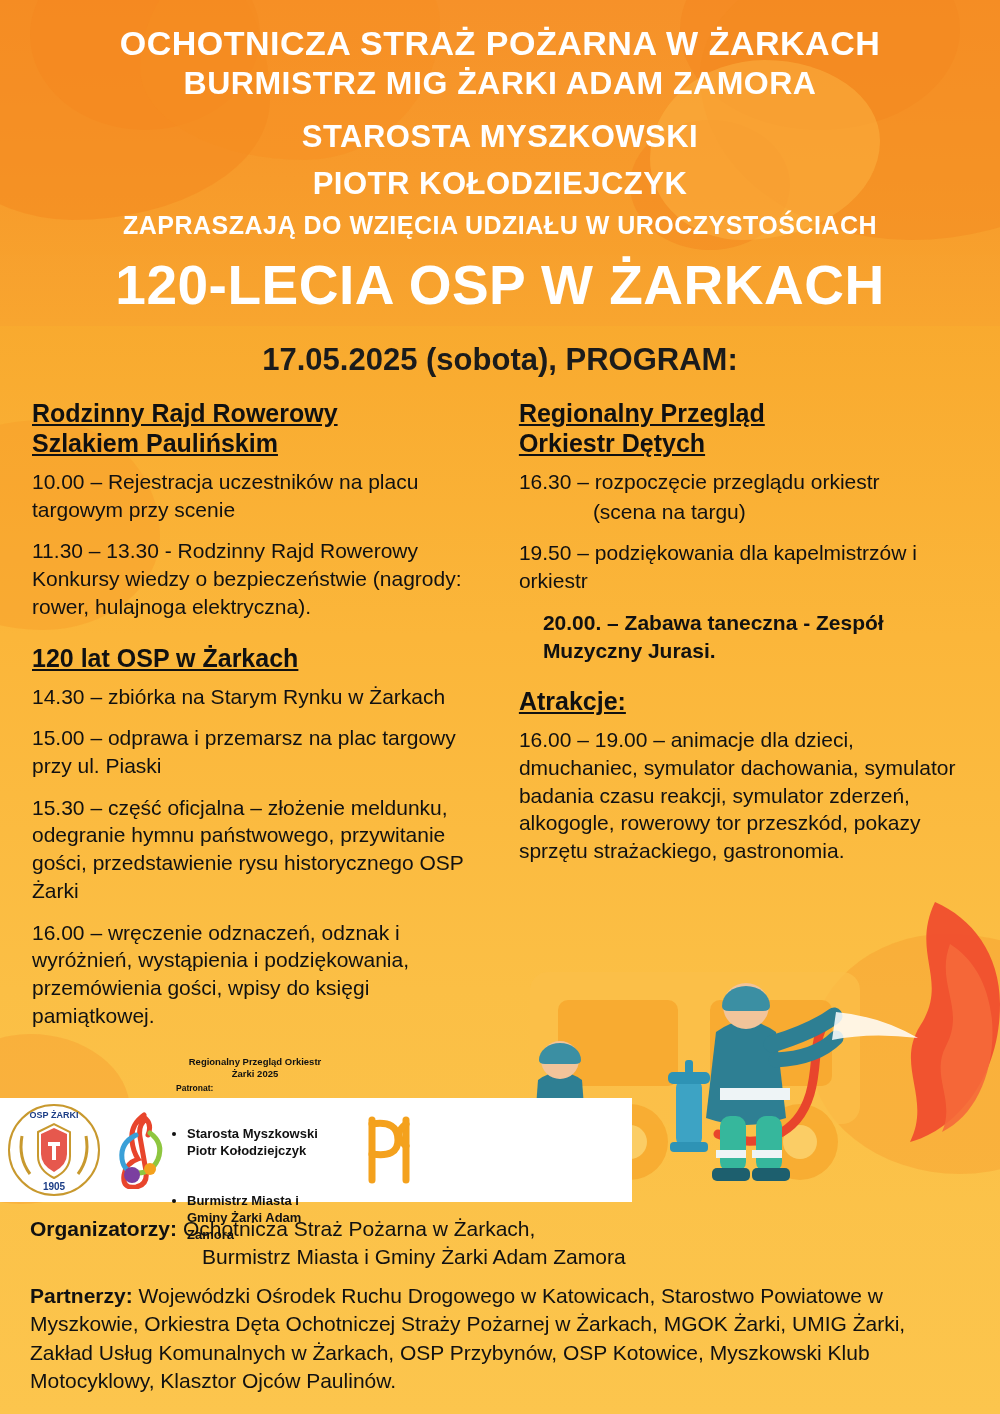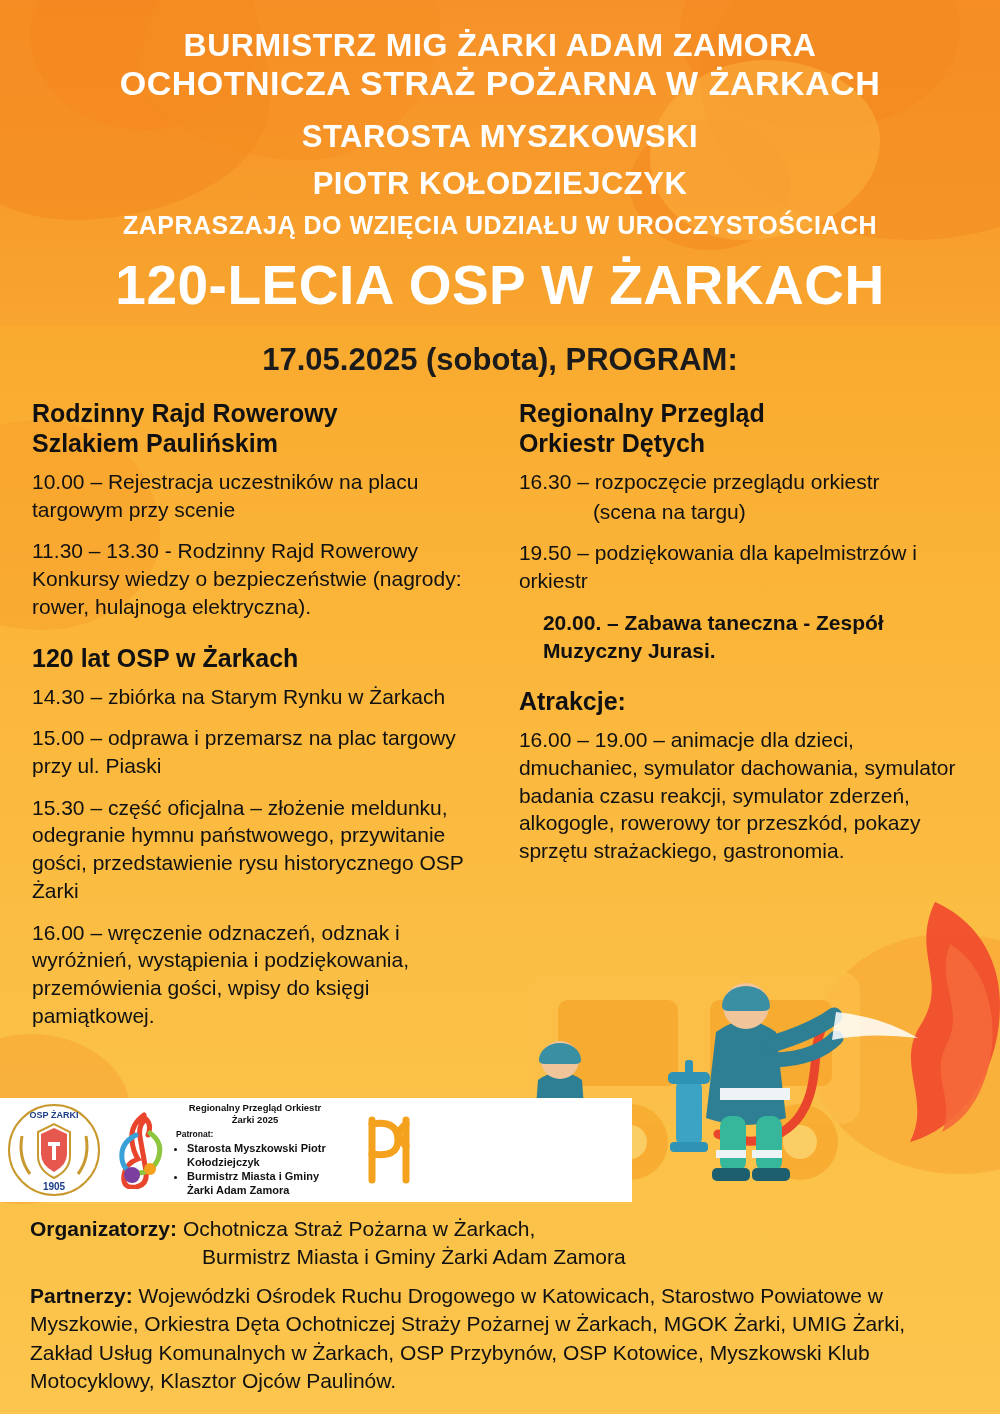--- a/index.html
+++ b/index.html
@@ -110,20 +110,21 @@
   .col { width: 50%; }
   .col-left { width: 478px; }
   .col-right { width: 470px; }
 
   .sec-title {
     font-size: 25px;
     font-weight: bold;
     line-height: 1.2;
     margin: 0 0 10px 0;
     color: #111;
+    text-decoration: underline;
   }
   .sec-title.spaced { margin-top: 22px; }
   .item {
     font-size: 21px;
     line-height: 1.32;
     margin: 0 0 14px 0;
     color: #111;
   }
   .item.b { font-weight: bold; margin-left: 24px; }
   .sub-indent { padding-left: 74px; display: block; }
@@ -154,21 +155,21 @@
     padding-left: 8px;
     box-sizing: border-box;
   }
   .logo-osp { width: 92px; height: 96px; flex: none; }
   .logo-rpo { display: flex; align-items: center; gap: 6px; flex: none; }
   .rpo-text { font-size: 9px; color: #111; line-height: 1.25; width: 158px; }
   .rpo-text .t1 { font-weight: bold; text-align: center; font-size: 9.5px; }
   .rpo-text .t2 { font-weight: bold; text-align: center; font-size: 9.5px; margin-bottom: 3px; }
   .rpo-text .t3 { font-weight: bold; font-size: 8.5px; margin-bottom: 1px; }
   .rpo-text ul { margin: 0; padding-left: 11px; }
-  .rpo-text li { font-weight: bold; font-size: 11px; line-height: 1.3; }
+  .rpo-text li { font-weight: bold; font-size: 13px; line-height: 1.3; margin-top: 33px; }
   .logo-szlak { display: flex; align-items: center; gap: 10px; margin-left: 18px; }
   .szlak-text { color: #1f3f70; font-weight: bold; font-size: 27px; line-height: 1.0; letter-spacing: .5px; }
 
   
   .footer {
     position: absolute;
     left: 30px;
     right: 26px;
     bottom: 18px;
     z-index: 6;
@@ -200,22 +201,22 @@
 
   <div class="blob b1"></div>
   <div class="blob b2"></div>
   <div class="blob b3"></div>
   <div class="blob b4"></div>
   <div class="blob b5"></div>
   <div class="blob b6"></div>
   <div class="blob b7"></div>
 
   <div class="header">
+    <div class="line h1">OCHOTNICZA STRAŻ POŻARNA W ŻARKACH</div>
     <div class="line h2">BURMISTRZ MIG ŻARKI ADAM ZAMORA</div>
-    <div class="line h1">OCHOTNICZA STRAŻ POŻARNA W ŻARKACH</div>
     <div class="line h3">STAROSTA MYSZKOWSKI</div>
     <div class="line h4">PIOTR KOŁODZIEJCZYK</div>
     <div class="line h5">ZAPRASZAJĄ DO WZIĘCIA UDZIAŁU W UROCZYSTOŚCIACH</div>
     <div class="h-big">120-LECIA OSP W ŻARKACH</div>
   </div>
 
   <div class="program-date">17.05.2025 (sobota), PROGRAM:</div>
 
   <svg class="illus" viewBox="0 0 520 330" aria-hidden="true">
 

